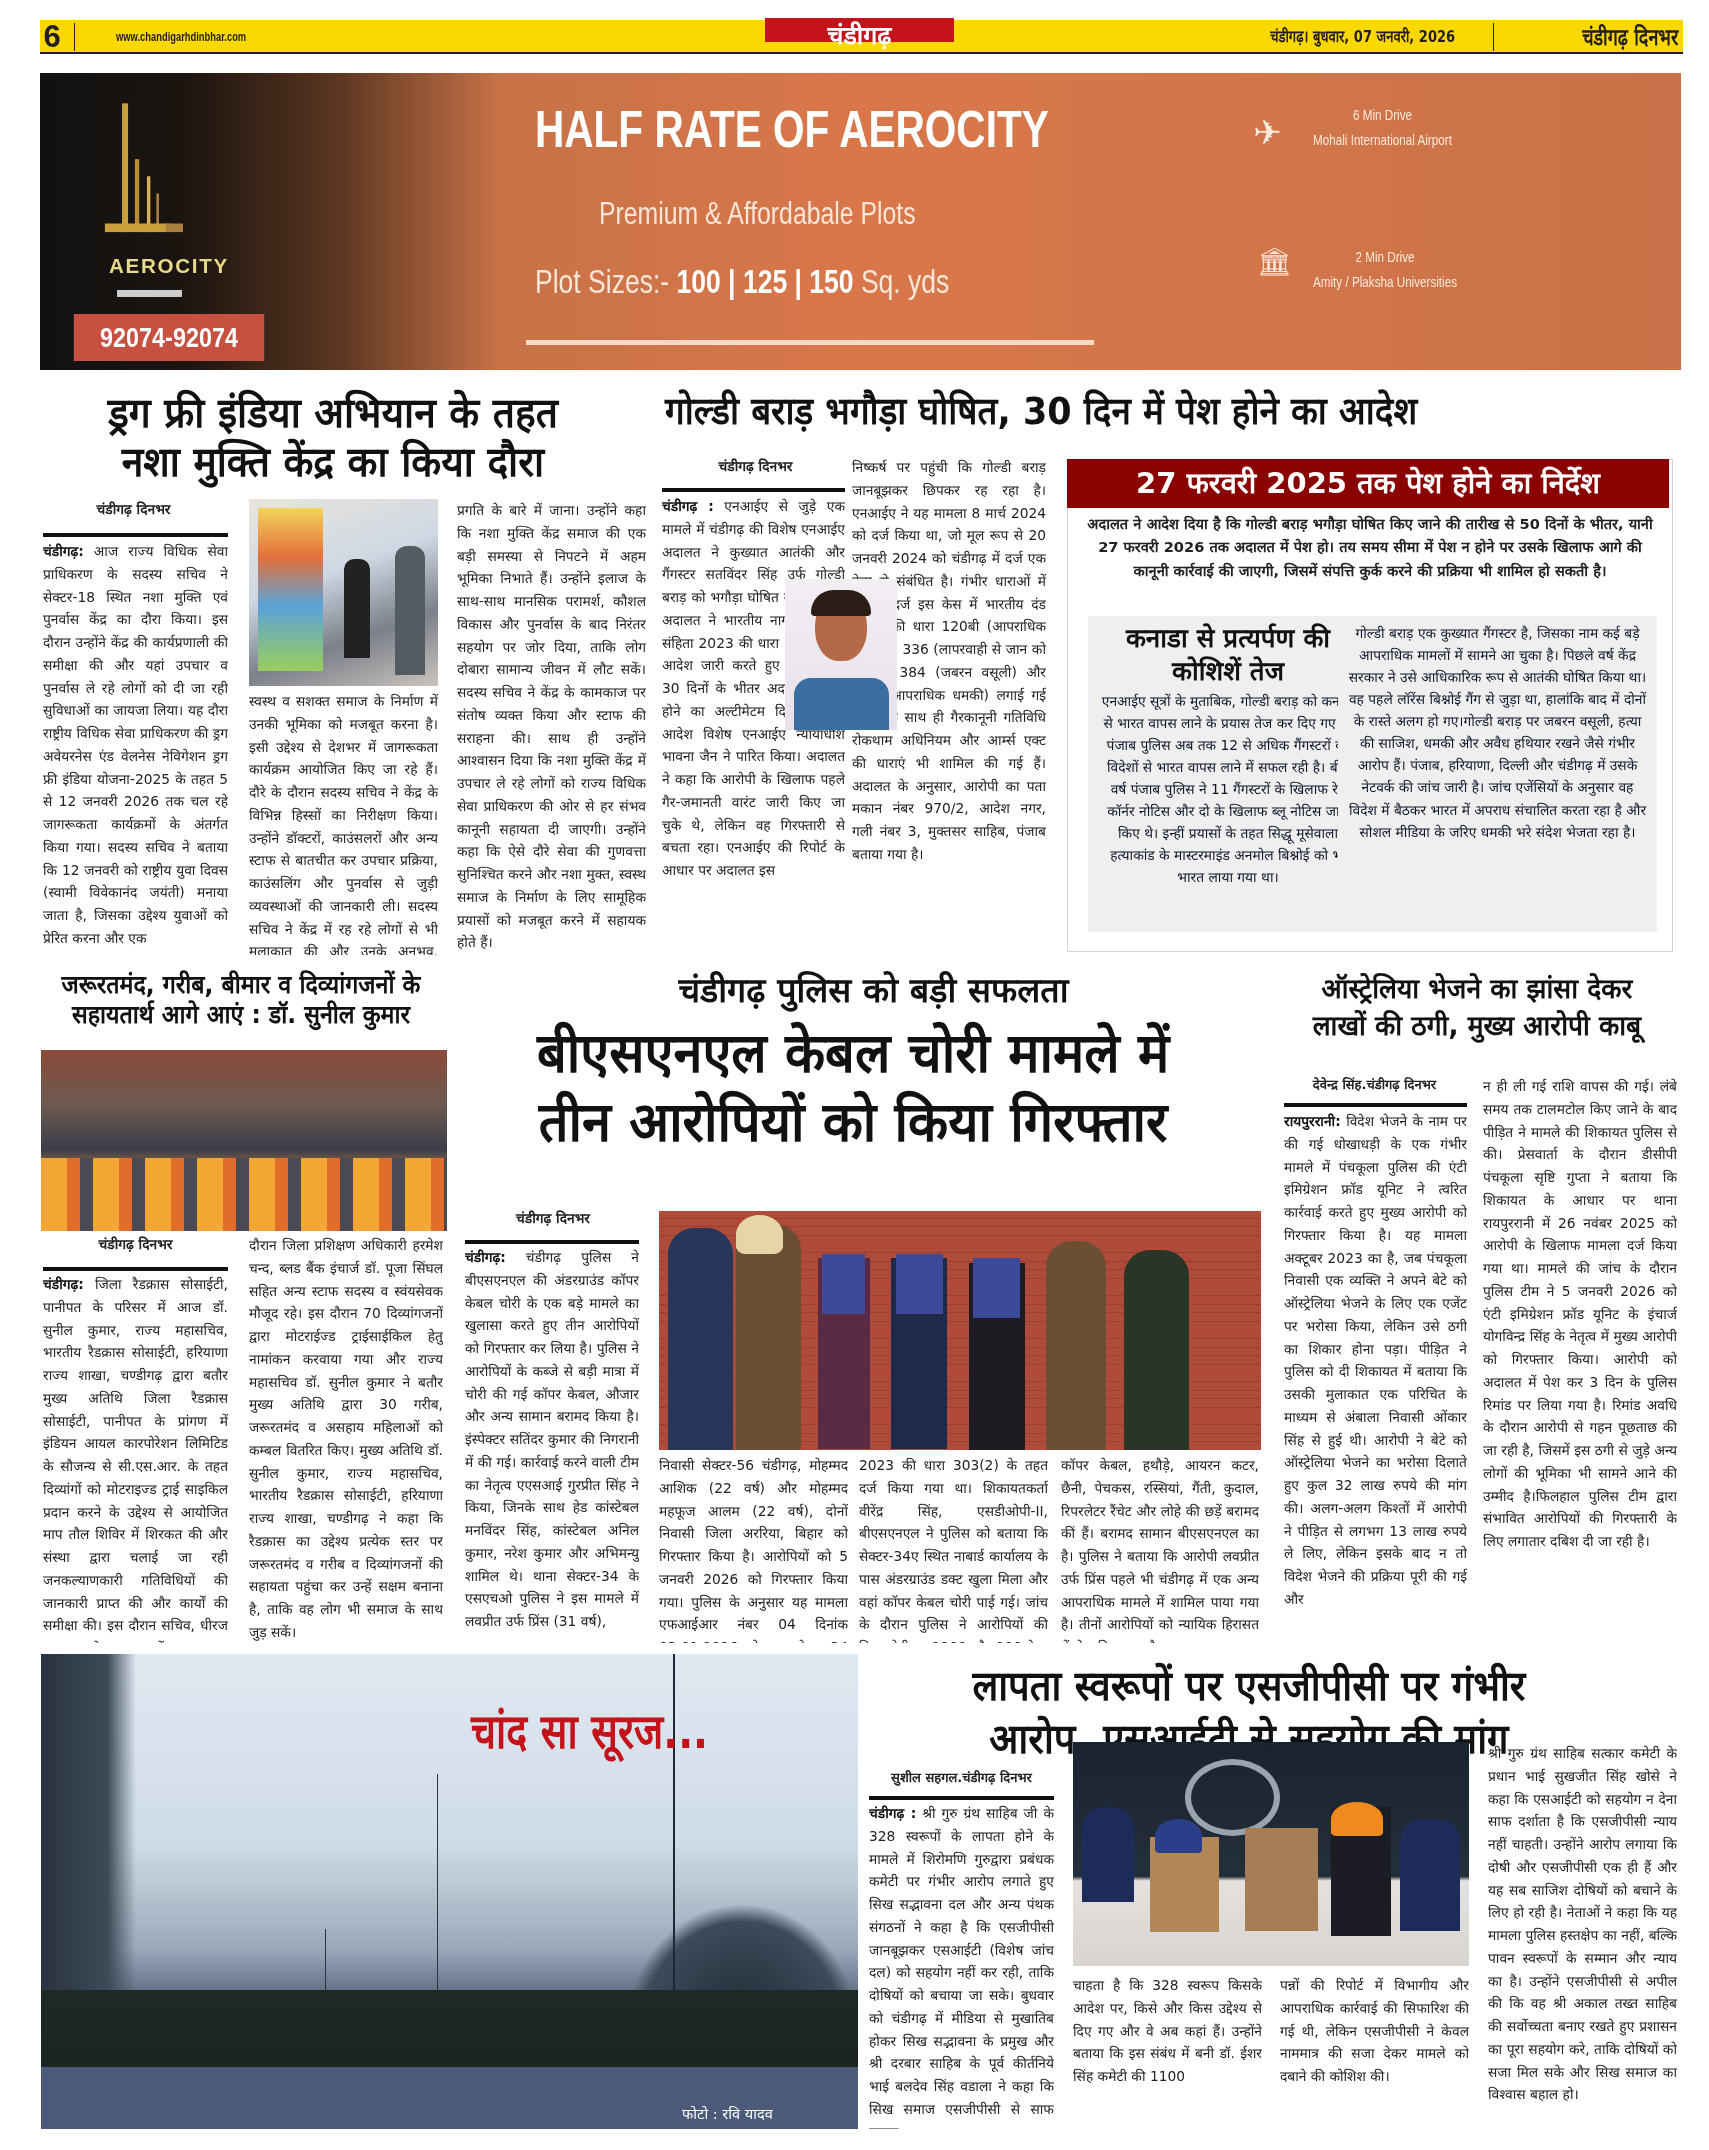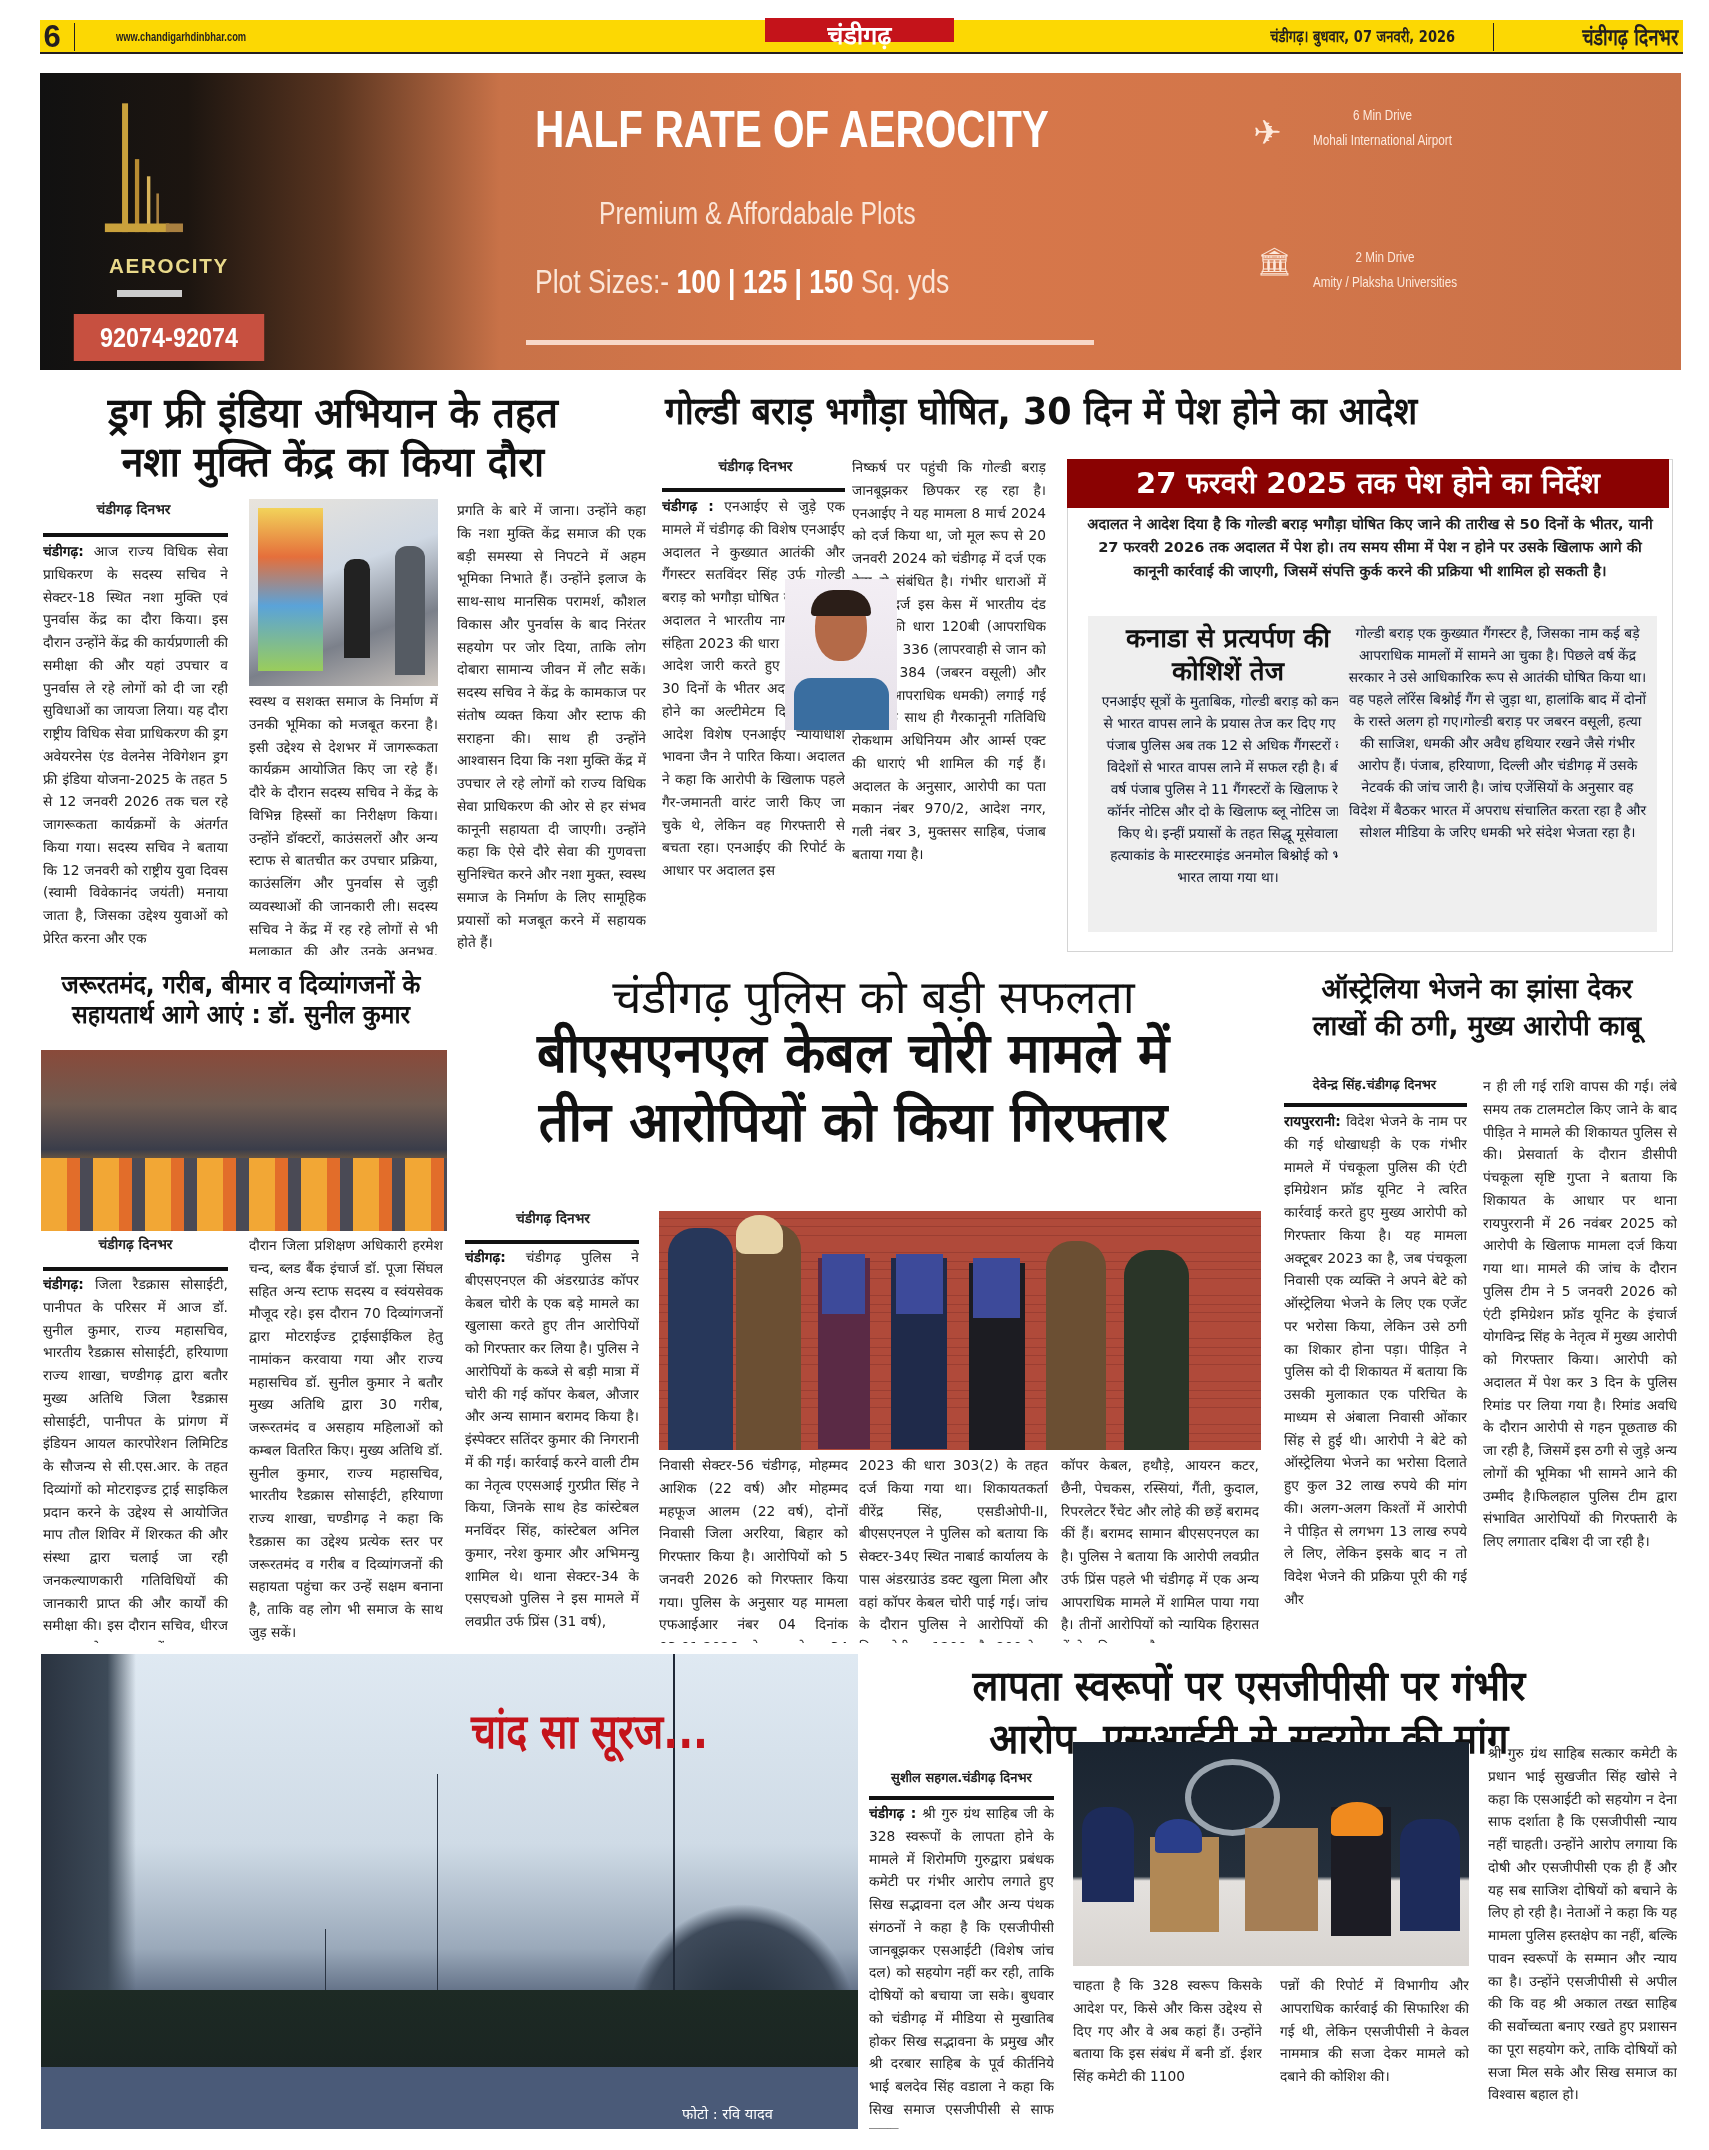--- a/index.html
+++ b/index.html
@@ -123,21 +123,21 @@
   <div>सहायतार्थ आगे आएं : डॉ. सुनील कुमार</div>
 </div>
 <div class="photo" style="left:41px;top:1050px;width:406px;height:181px;background:linear-gradient(#8a4a3a,#6e5a50 30%,#3a3d4a 55%,#e89a2c 75%,#d9842a)">
   <div style="position:absolute;left:0;top:108px;width:100%;height:73px;background:repeating-linear-gradient(90deg,#f2a735 0 26px,#e26d2a 26px 39px,#4a4a55 39px 52px)"></div>
 </div>
 <div class="by" style="left:43px;top:1234px;width:185px">चंडीगढ़ दिनभर</div>
 <div class="rule" style="left:43px;top:1267px;width:185px"></div>
 <div class="col" style="left:43px;top:1273px;width:185px;height:370px"><b>चंडीगढ़:</b> <span>जिला रैडक्रास सोसाईटी, पानीपत के परिसर में आज डॉ. सुनील कुमार, राज्य महासचिव, भारतीय रैडक्रास सोसाईटी, हरियाणा राज्य शाखा, चण्डीगढ़ द्वारा बतौर मुख्य अतिथि जिला रैडक्रास सोसाईटी, पानीपत के प्रांगण में इंडियन आयल कारपोरेशन लिमिटिड के सौजन्य से सी.एस.आर. के तहत दिव्यांगों को मोटराइज्ड ट्राई साइकिल प्रदान करने के उद्देश्य से आयोजित माप तौल शिविर में शिरकत की और संस्था द्वारा चलाई जा रही जनकल्याणकारी गतिविधियों की जानकारी प्राप्त की और कार्यों की समीक्षा की। इस दौरान सचिव, धीरज रामकरण ने पुष्पगुच्छ भेंट कर उनका स्वागत किया, इस</span></div>
 <div class="col" style="left:249px;top:1234px;width:194px;height:409px">दौरान जिला प्रशिक्षण अधिकारी हरमेश चन्द, ब्लड बैंक इंचार्ज डॉ. पूजा सिंघल सहित अन्य स्टाफ सदस्य व स्वंयसेवक मौजूद रहे। इस दौरान 70 दिव्यांगजनों द्वारा मोटराईज्ड ट्राईसाईकिल हेतु नामांकन करवाया गया और राज्य महासचिव डॉ. सुनील कुमार ने बतौर मुख्य अतिथि द्वारा 30 गरीब, जरूरतमंद व असहाय महिलाओं को कम्बल वितरित किए। मुख्य अतिथि डॉ. सुनील कुमार, राज्य महासचिव, भारतीय रैडक्रास सोसाईटी, हरियाणा राज्य शाखा, चण्डीगढ़ ने कहा कि रैडक्रास का उद्देश्य प्रत्येक स्तर पर जरूरतमंद व गरीब व दिव्यांगजनों की सहायता पहुंचा कर उन्हें सक्षम बनाना है, ताकि वह लोग भी समाज के साथ जुड़ सकें।</div>
 
-<div class="hl" style="left:465px;top:970px;width:817px;font-size:46px;font-weight:normal">चंडीगढ़ पुलिस को बड़ी सफलता</div>
+<div class="hl" style="left:465px;top:970px;width:817px;font-size:34px;font-weight:bold">चंडीगढ़ पुलिस को बड़ी सफलता</div>
 <div class="hl" style="left:465px;top:1019px;width:817px;font-size:55px;line-height:1.25;transform:scaleX(.95)">
   <div>बीएसएनएल केबल चोरी मामले में</div>
   <div>तीन आरोपियों को किया गिरफ्तार</div>
 </div>
 <div class="by" style="left:467px;top:1208px;width:172px">चंडीगढ़ दिनभर</div>
 <div class="rule" style="left:465px;top:1240px;width:174px"></div>
 <div class="col" style="left:465px;top:1246px;width:174px;height:396px"><b>चंडीगढ़:</b> <span>चंडीगढ़ पुलिस ने बीएसएनएल की अंडरग्राउंड कॉपर केबल चोरी के एक बड़े मामले का खुलासा करते हुए तीन आरोपियों को गिरफ्तार कर लिया है। पुलिस ने आरोपियों के कब्जे से बड़ी मात्रा में चोरी की गई कॉपर केबल, औजार और अन्य सामान बरामद किया है। इंस्पेक्टर सतिंदर कुमार की निगरानी में की गई। कार्रवाई करने वाली टीम का नेतृत्व एएसआई गुरप्रीत सिंह ने किया, जिनके साथ हेड कांस्टेबल मनविंदर सिंह, कांस्टेबल अनिल कुमार, नरेश कुमार और अभिमन्यु शामिल थे। थाना सेक्टर-34 के एसएचओ पुलिस ने इस मामले में लवप्रीत उर्फ प्रिंस (31 वर्ष),</span></div>
 <div class="photo" style="left:659px;top:1211px;width:602px;height:239px;background:repeating-linear-gradient(0deg,#b04a3a 0 7.7px,#9b3e32 7.7px 8.6px),#a84538">
   <div style="position:absolute;left:8.6px;top:17px;width:65px;height:222px;background:#27375a;border-radius:26px 26px 0 0"></div>
   <div style="position:absolute;left:77px;top:13px;width:65px;height:226px;background:#6b4f33;border-radius:26px 26px 0 0"></div>

